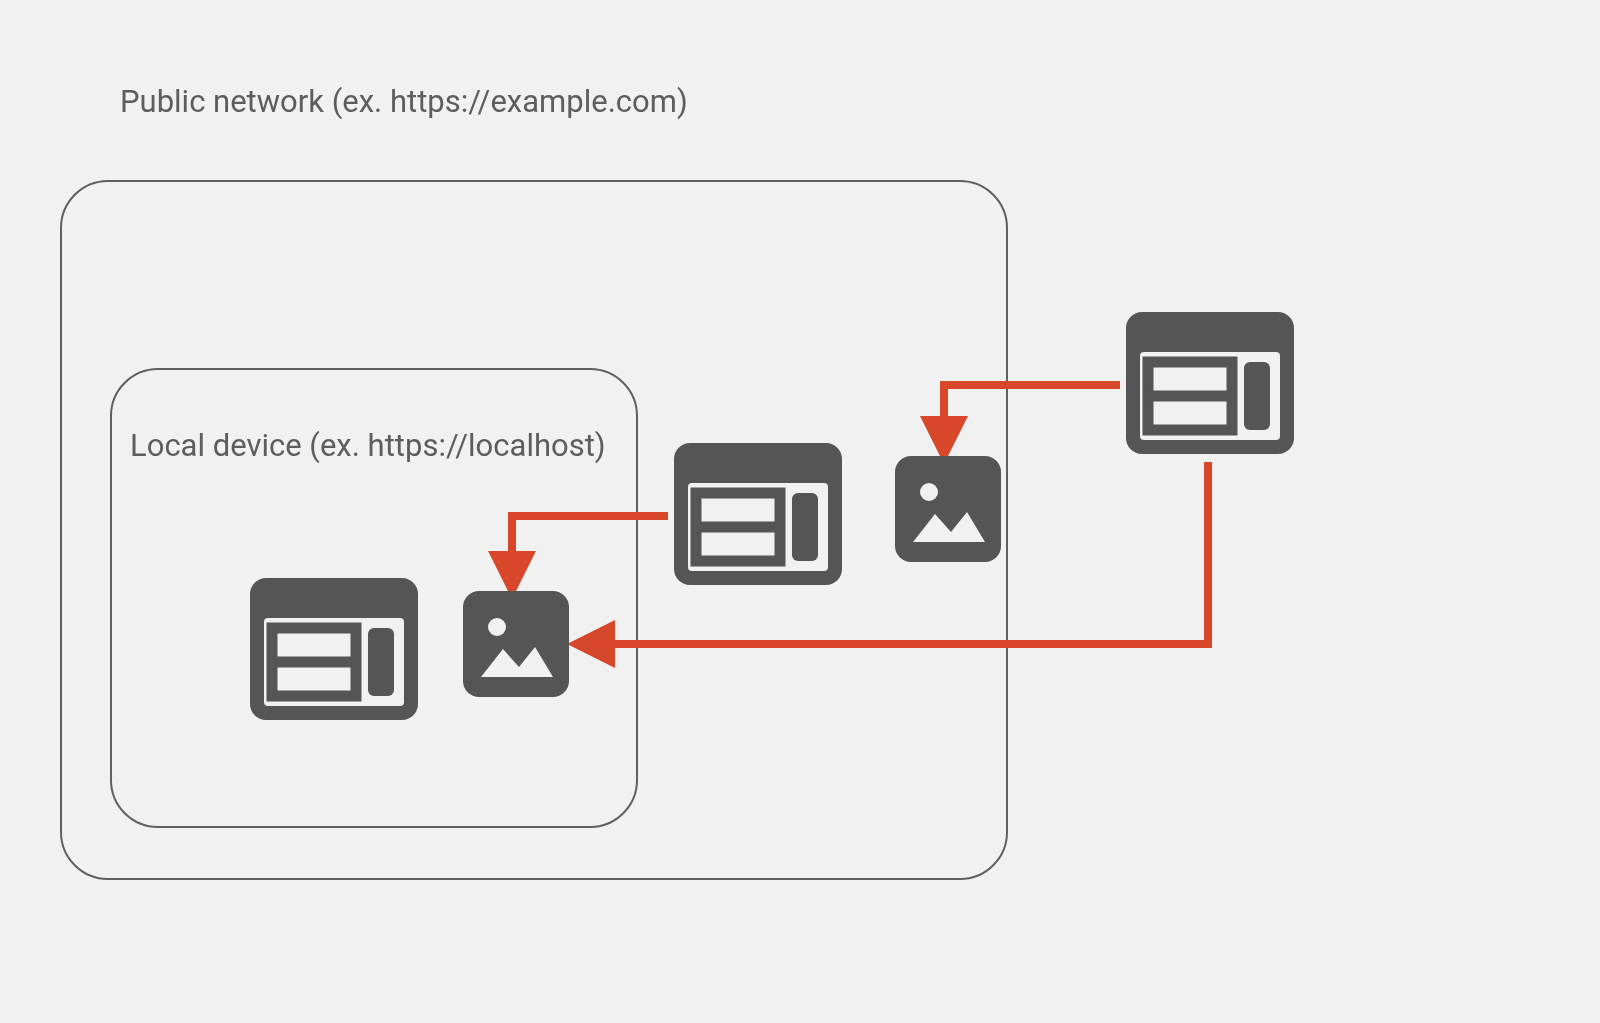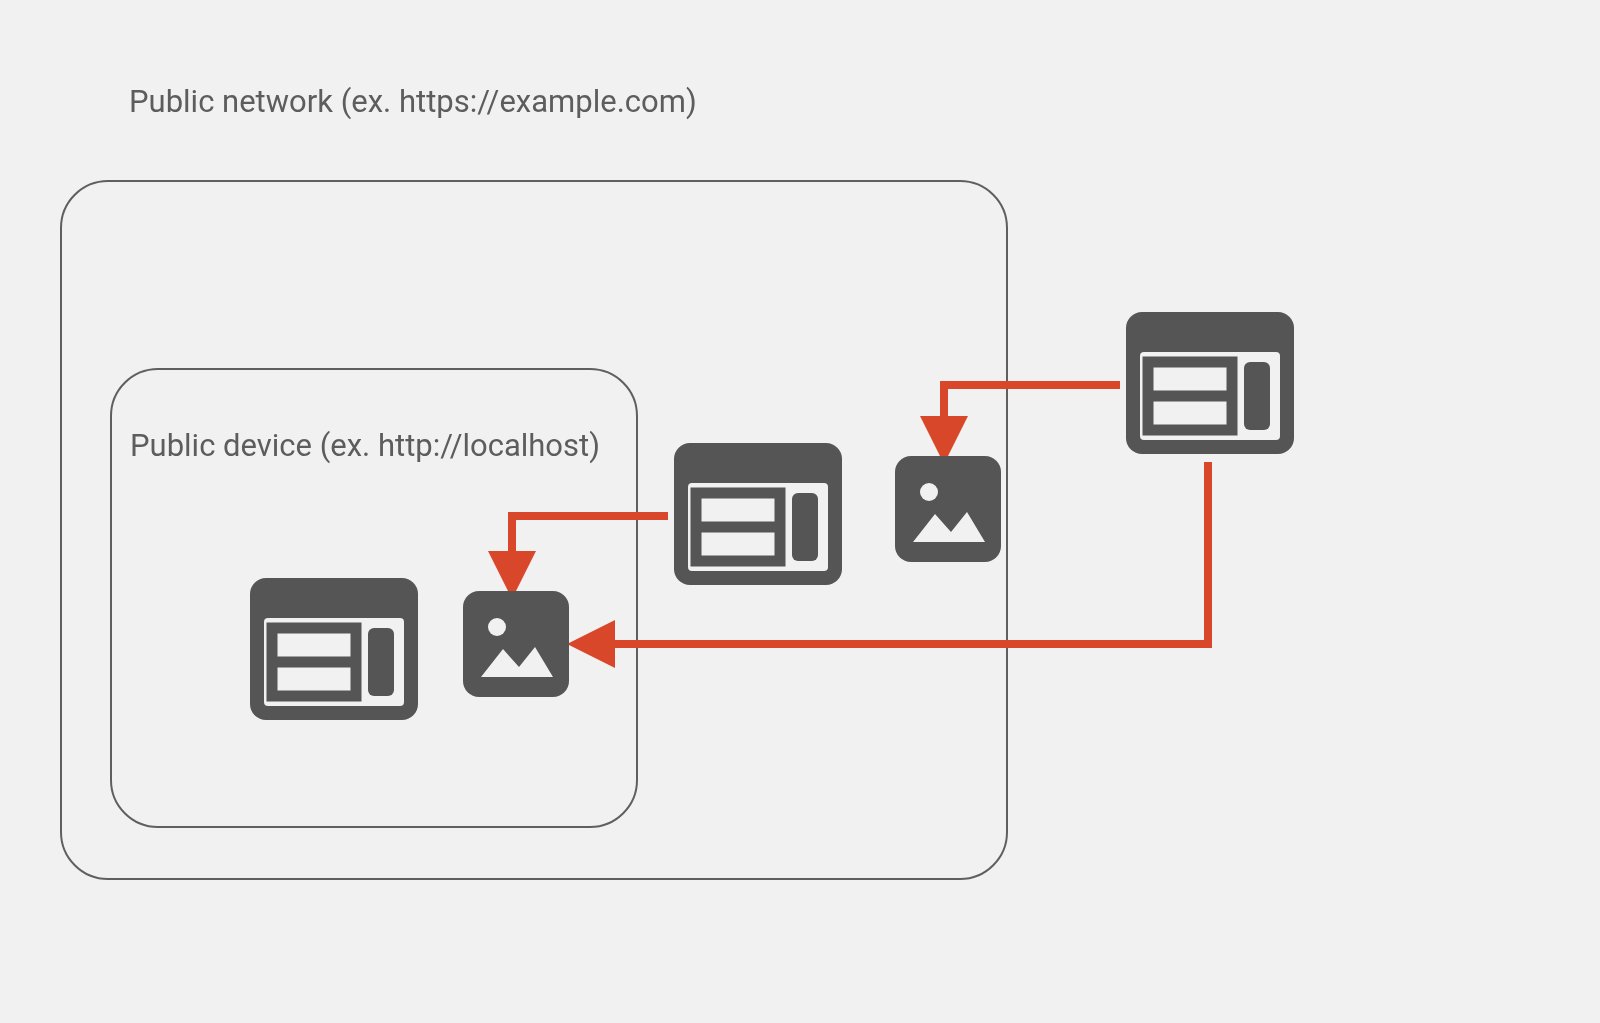--- a/index.html
+++ b/index.html
@@ -41,26 +41,26 @@
     svg.arrow {
       position: absolute;
       overflow: visible;
     }
   </style>
 </head>
 <body>
 
 <div class="canvas">
 
-  <div class="label" style="left:60px; top:43px;margin-left:9px;">Public network (ex. https://example.com)</div>
+  <div class="label" style="left:60px; top:43px;">Public network (ex. https://example.com)</div>
 
   <div class="box" style="left:0px; top:140px; width:948px; height:700px;"></div>
 
   <div class="box" style="left:50px; top:328px; width:528px; height:460px;"></div>
-  <div class="label" style="left:70px; top:387px;">Public device (ex. http://localhost)</div>
+  <div class="label" style="left:70px; top:387px;">Local device (ex. https://localhost)</div>
 
   <svg class="arrow" width="1480" height="940">
     <defs>
       <marker id="arrowhead" markerWidth="6" markerHeight="6" refX="4" refY="3" orient="auto" markerUnits="strokeWidth">
         <path d="M0,0 L6,3 L0,6 Z" fill="#d9472b"></path>
       </marker>
     </defs>
 
     <path d="M 1060 345 L 884 345 L 884 408" fill="none" stroke="#d9472b" stroke-width="8" marker-end="url(#arrowhead)"></path>
 

